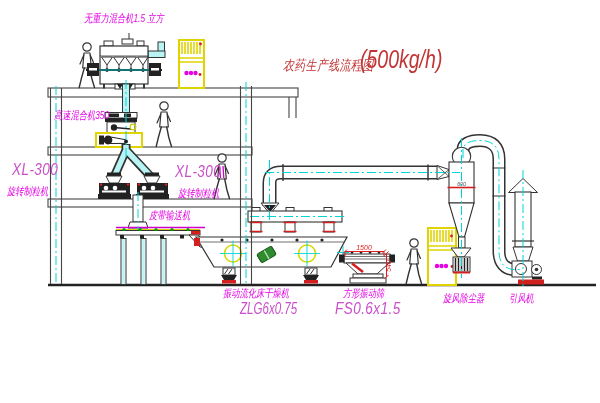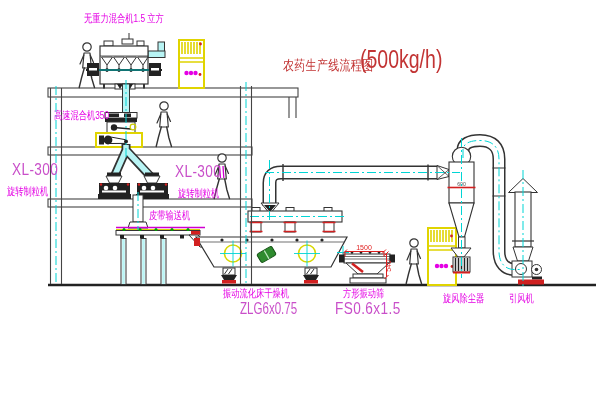--- a/index.html
+++ b/index.html
@@ -3,21 +3,21 @@
 <meta charset="utf-8">
 <style>
   :root{
     --label_magenta:#e400e4; --model_pink:#c94fc9; --title_red:#c23434;
     --dim_red:#e02020; --line_dark:#333333; --centerline_cyan:#00d5d5;
     --pipe_fill:#b8f4f4; --cabinet_yellow:#e0d400; --crosshair_yellow:#d8d800;
     --drum_green:#2e8b2e; --base_red:#cf2020; --conveyor_green:#00a000;
   }
   html,body{margin:0;padding:0;background:#fff;}
   .canvas{position:relative;width:600px;height:403px;background:#fff;overflow:hidden;
-          font-family:"Liberation Sans",sans-serif;}
+          font-family:"Liberation Sans",sans-serif;font-style:italic;}
   svg{position:absolute;left:0;top:0;}
   .lbl{position:absolute;white-space:nowrap;line-height:1;transform-origin:left top;}
   .cnname{color:var(--label_magenta);font-size:11px;transform:scaleX(.75);}
   .model{color:var(--model_pink);font-size:17px;letter-spacing:.5px;transform:scaleX(.8);}
   .model-sm{color:var(--model_pink);font-size:17px;transform:scaleX(.68);}
   .title-cn{color:var(--title_red);font-size:14px;transform:scaleX(.78);letter-spacing:.5px;}
   .title-cap{color:var(--title_red);font-size:25px;transform:scaleX(.78);}
   .dim{font-size:7px;fill:var(--dim_red);}
   .dim2{font-size:5.2px;fill:#555;}
 </style>

